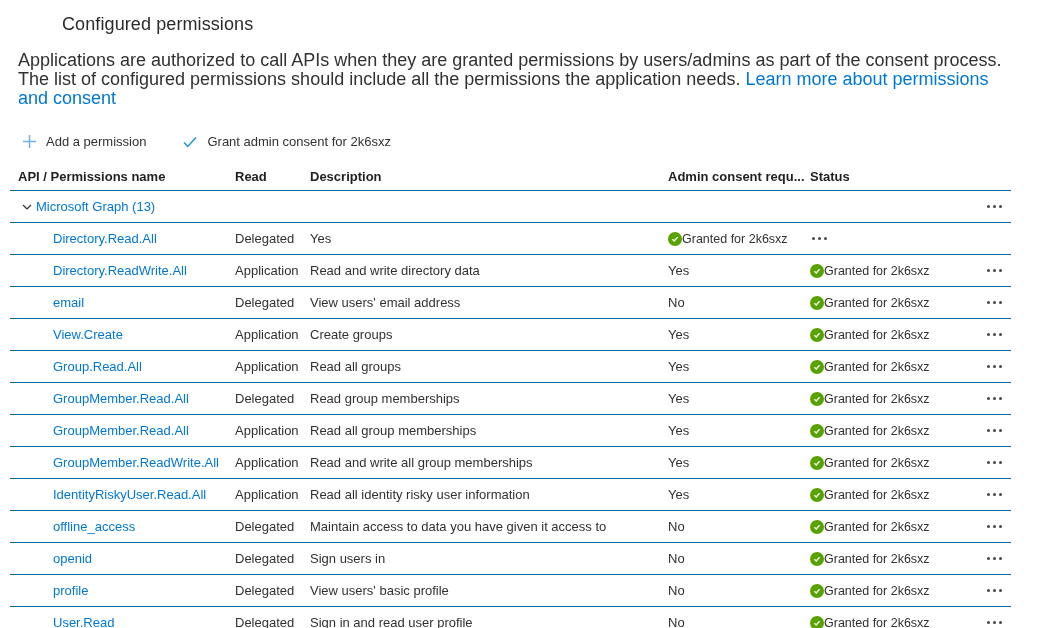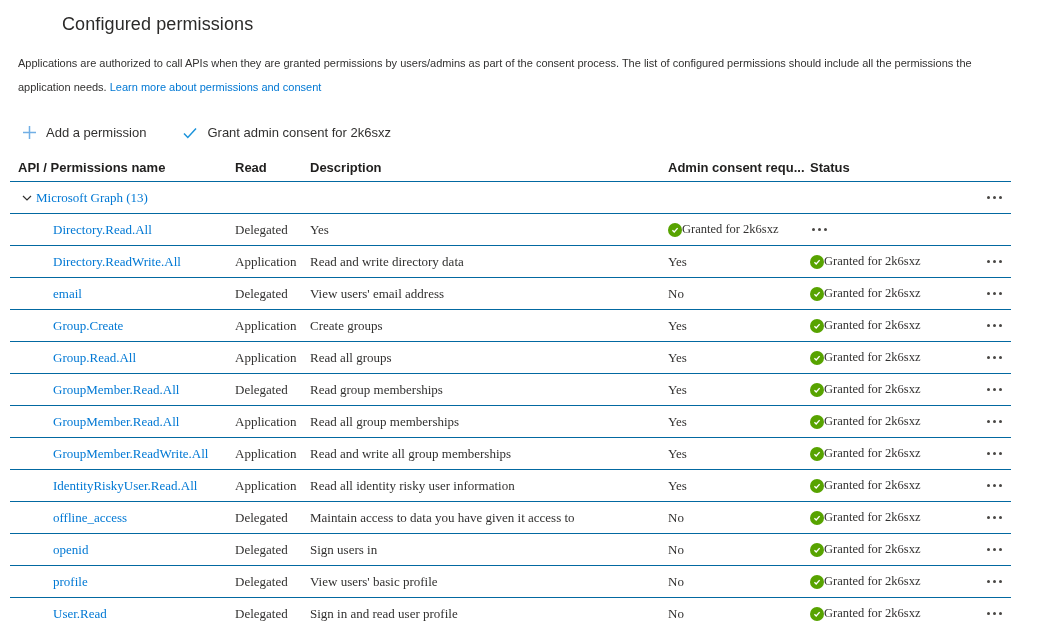--- a/index.html
+++ b/index.html
@@ -14,22 +14,22 @@
 
   .title {
     font-size: 18px;
     font-weight: 400;
     color: #2b2a29;
     letter-spacing: 0.1px;
     margin-bottom: 14px;
     margin-left: 44px;
   }
   .desc {
-    font-size: 11px;
-    line-height: 24px;
+    font-size: 18px;
+    line-height: 19px;
     color: #323130;
     max-width: 992px;
     margin-bottom: 21px;
     margin-top: 16px;
   }
   .desc a, .link {
     color: #0078d4;
     text-decoration: none;
     cursor: pointer;
   }
@@ -64,21 +64,21 @@
     align-items: center;
     border-bottom: 1px solid #0369a1;
   }
   .thead {
     height: 29px;
     font-size: 13px;
     font-weight: 700;
     color: #201f1e;
   }
   .thead .cell { white-space: nowrap; overflow: hidden; }
-  .row { height: 32px; font-size: 13px; color: #323130; font-family: Liberation Serif, serif; }
+  .row { height: 32px; font-size: 13px; color: #323130; }
   .cell { white-space: nowrap; overflow: hidden; }
   .cell.name-header { padding-left: 8px; }
 
   
   .group-name {
     display: flex;
     align-items: center;
     gap: 3px;
     padding-left: 11px;
     cursor: pointer;
@@ -236,21 +236,21 @@
         <span>Granted for 2k6sxz</span>
       </div>
       <div class="cell dots">
           <i></i>
           <i></i>
           <i></i>
         </div>
     </div>
 
     <div class="row">
-      <div class="cell perm-name">Group.Create</div>
+      <div class="cell perm-name">View.Create</div>
       <div class="cell">Application</div>
       <div class="cell">Create groups</div>
       <div class="cell">Yes</div>
       <div class="cell status-cell">
         <span class="badge">
             <svg width="8" height="8" viewBox="0 0 10 10">
               <path d="M1.8 5.2 L4 7.4 L8.3 2.6" stroke="#ffffff" stroke-width="1.7" fill="none"></path>
             </svg>
           </span>
         <span>Granted for 2k6sxz</span>

